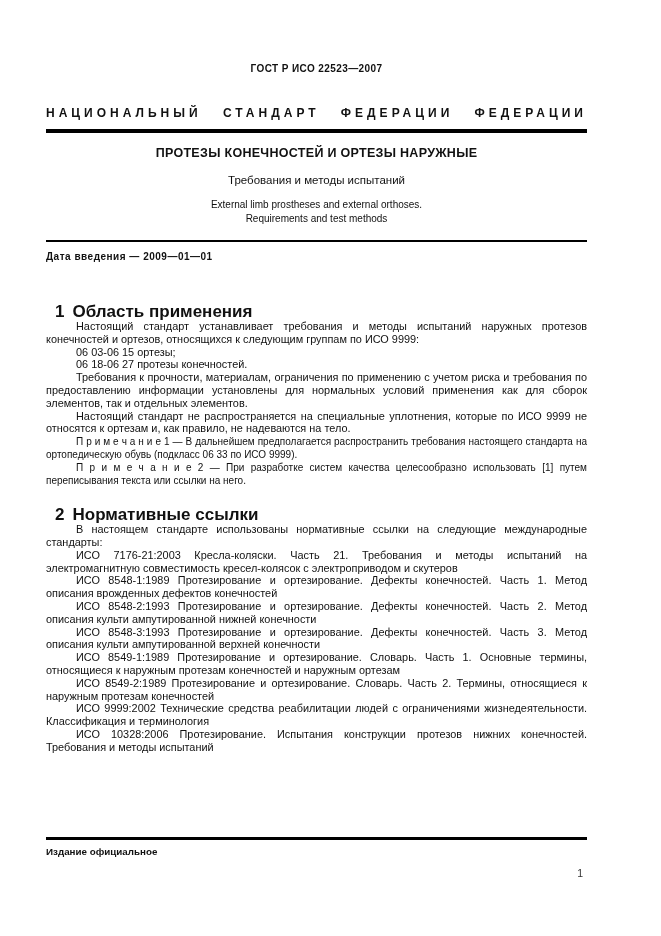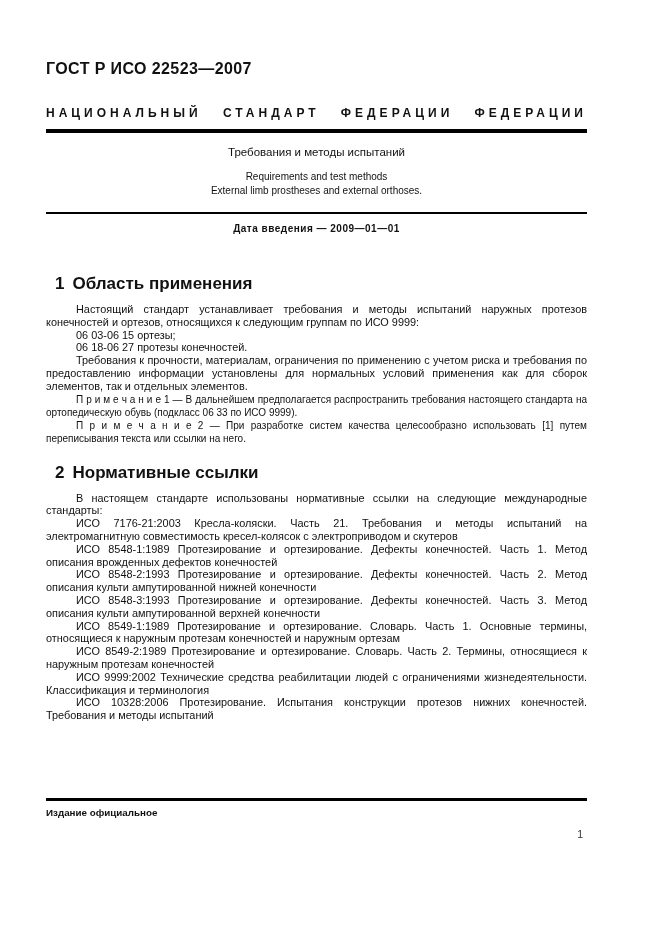--- a/index.html
+++ b/index.html
@@ -8,23 +8,23 @@
     width: 661px;
     height: 936px;
     background: #ffffff;
     color: #111111;
     font-family: "Liberation Sans", sans-serif;
     box-sizing: border-box;
     padding: 62px 74px 0 46px;
     overflow: hidden;
   }
   .doc-code {
-    text-align: left;
+    text-align: center;
     font-weight: bold;
-    font-size: 16px;
+    font-size: 10px;
     letter-spacing: 0.4px;
     line-height: 14px;
   }
   .nat-standard {
     display: flex;
     justify-content: space-between;
     margin-top: 30px;
     font-weight: bold;
     font-size: 12px;
     letter-spacing: 4px;
@@ -49,55 +49,54 @@
     line-height: 14px;
   }
   .title-en {
     margin-top: 11px;
     text-align: center;
     font-size: 10px;
     line-height: 13.5px;
   }
   .date-line {
     margin-top: 8px;
-    text-align: center;
+    text-align: left;
     font-weight: bold;
     font-size: 10px;
     letter-spacing: 0.5px;
     line-height: 13px;
   }
   .section-heading {
     margin-left: 9px;
     font-weight: bold;
     font-size: 17px;
     line-height: 16px;
   }
   #sec1-heading { margin-top: 41px; }
   #sec2-heading { margin-top: 20px; }
   .sec-num { display: inline-block; margin-right: 8px; }
   .sec-body {
-    margin-top: 11px;
     font-size: 10.9px;
     line-height: 12.8px;
   }
   .sec-body p { margin: 0; }
   .para      { text-align: justify; text-indent: 30px; }
   .para-line { text-indent: 30px; }
   .note {
     margin-top: 9px;
     font-size: 10px;
     line-height: 13px;
     text-align: justify;
     text-indent: 30px;
   }
   .footer {
     position: absolute;
     left: 46px;
     right: 74px;
-    top: 798px;
+    top: 837px;
   }
   .footer-rule { height: 3px; background: #000; }
   .official {
     margin-top: 6px;
     font-weight: bold;
     font-size: 9.8px;
     line-height: 12px;
   }
   .page-num {
     margin-top: 9px;
@@ -116,38 +115,40 @@
 
   <div class="nat-standard">
     <span>НАЦИОНАЛЬНЫЙ</span>
     <span>СТАНДАРТ</span>
     <span>ФЕДЕРАЦИИ</span>
     <span>ФЕДЕРАЦИИ</span>
   </div>
 
   <div class="rule-thick"></div>
 
+  <div class="title-ru">ПРОТЕЗЫ КОНЕЧНОСТЕЙ И ОРТЕЗЫ НАРУЖНЫЕ</div>
   <div class="subtitle-ru">Требования и методы испытаний</div>
   <div class="title-en">
+    <div>External limb prostheses and external orthoses.</div>
     <div>Requirements and test methods</div>
-    <div>External limb prostheses and external orthoses.</div>
   </div>
 
   <div class="rule-mid"></div>
 
   <div class="date-line">Дата введения — 2009—01—01</div>
 
   <div class="section-heading" id="sec1-heading">
     <span class="sec-num">1</span><span>Область применения</span>
   </div>
   <div class="sec-body">
     <p class="para">Настоящий стандарт устанавливает требования и методы испытаний наружных протезов конечностей и ортезов, относящихся к следующим группам по ИСО 9999:</p>
     <p class="para-line">06 03-06 15 ортезы;</p>
     <p class="para-line">06 18-06 27 протезы конечностей.</p>
     <p class="para">Требования к прочности, материалам, ограничения по применению с учетом риска и требования по предоставлению информации установлены для нормальных условий применения как для сборок элементов, так и отдельных элементов.</p>
+    <p class="para">Настоящий стандарт не распространяется на специальные уплотнения, которые по ИСО 9999 не относятся к ортезам и, как правило, не надеваются на тело.</p>
     <p class="note">П р и м е ч а н и е  1 — В дальнейшем предполагается распространить требования настоящего стандарта на ортопедическую обувь (подкласс 06 33 по ИСО 9999).</p>
     <p class="note">П р и м е ч а н и е  2 — При разработке систем качества целесообразно использовать [1] путем переписывания текста или ссылки на него.</p>
   </div>
 
   <div class="section-heading" id="sec2-heading">
     <span class="sec-num">2</span><span>Нормативные ссылки</span>
   </div>
   <div class="sec-body">
     <p class="para">В настоящем стандарте использованы нормативные ссылки на следующие международные стандарты:</p>
     <p class="para">ИСО 7176-21:2003 Кресла-коляски. Часть 21. Требования и методы испытаний на электромагнитную совместимость кресел-колясок с электроприводом и скутеров</p>

